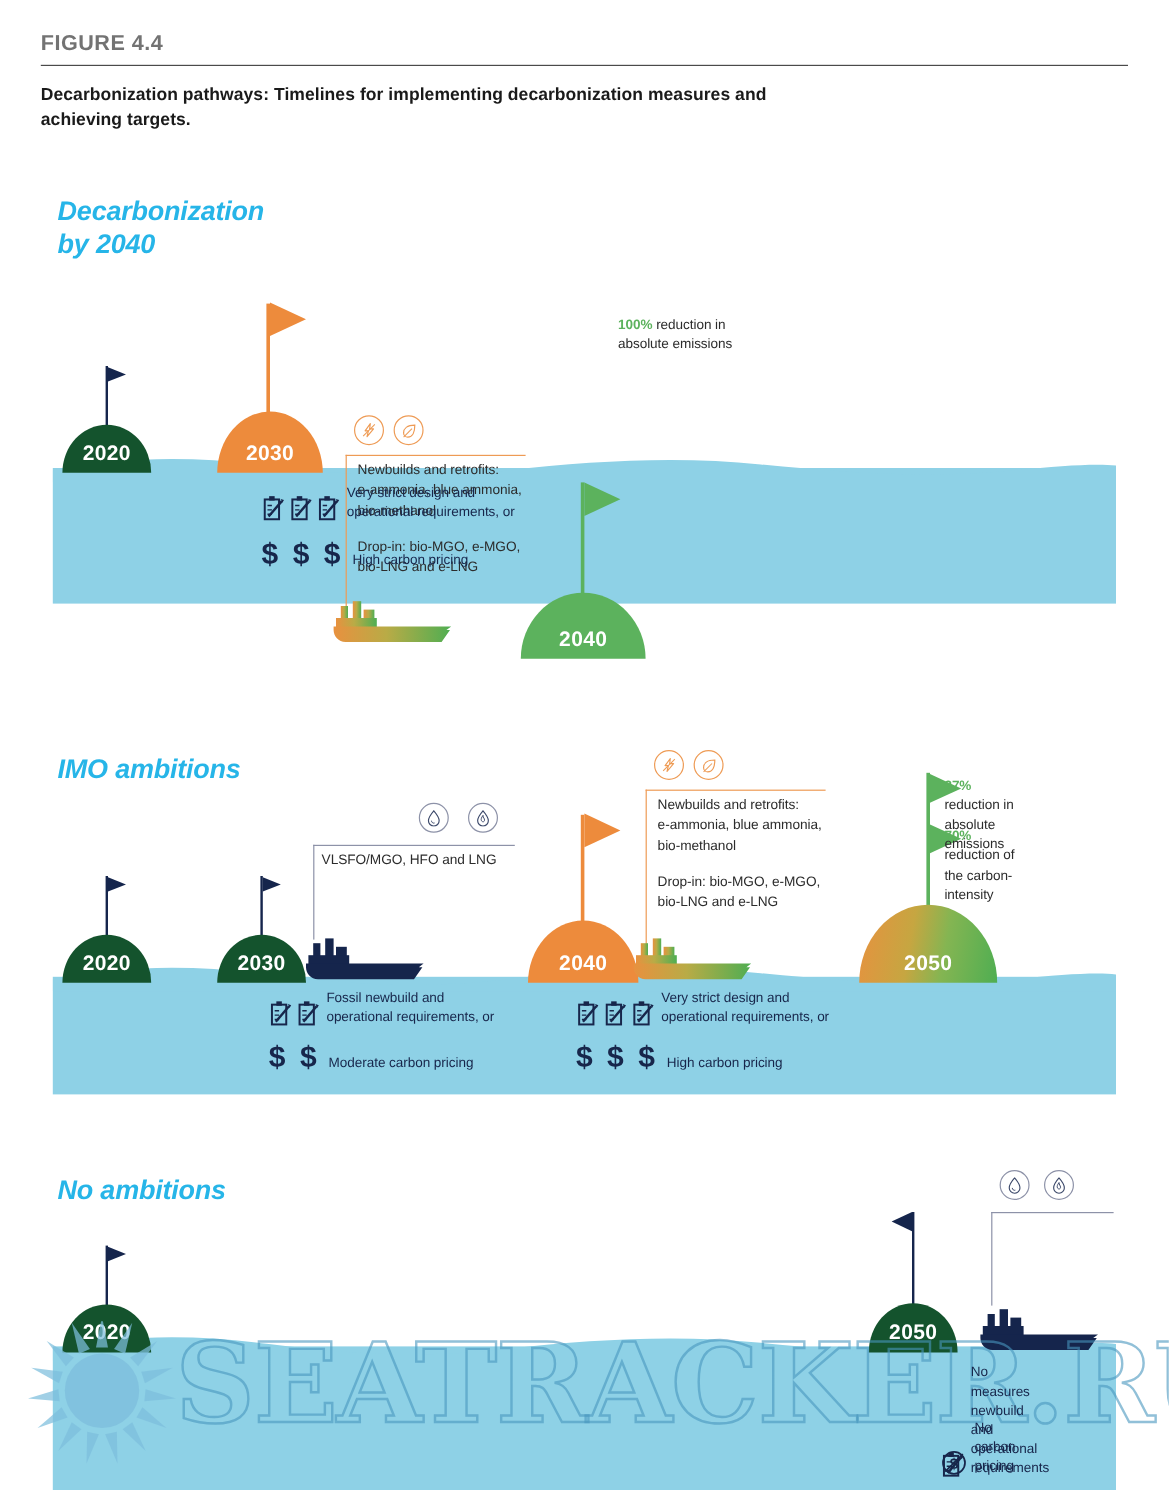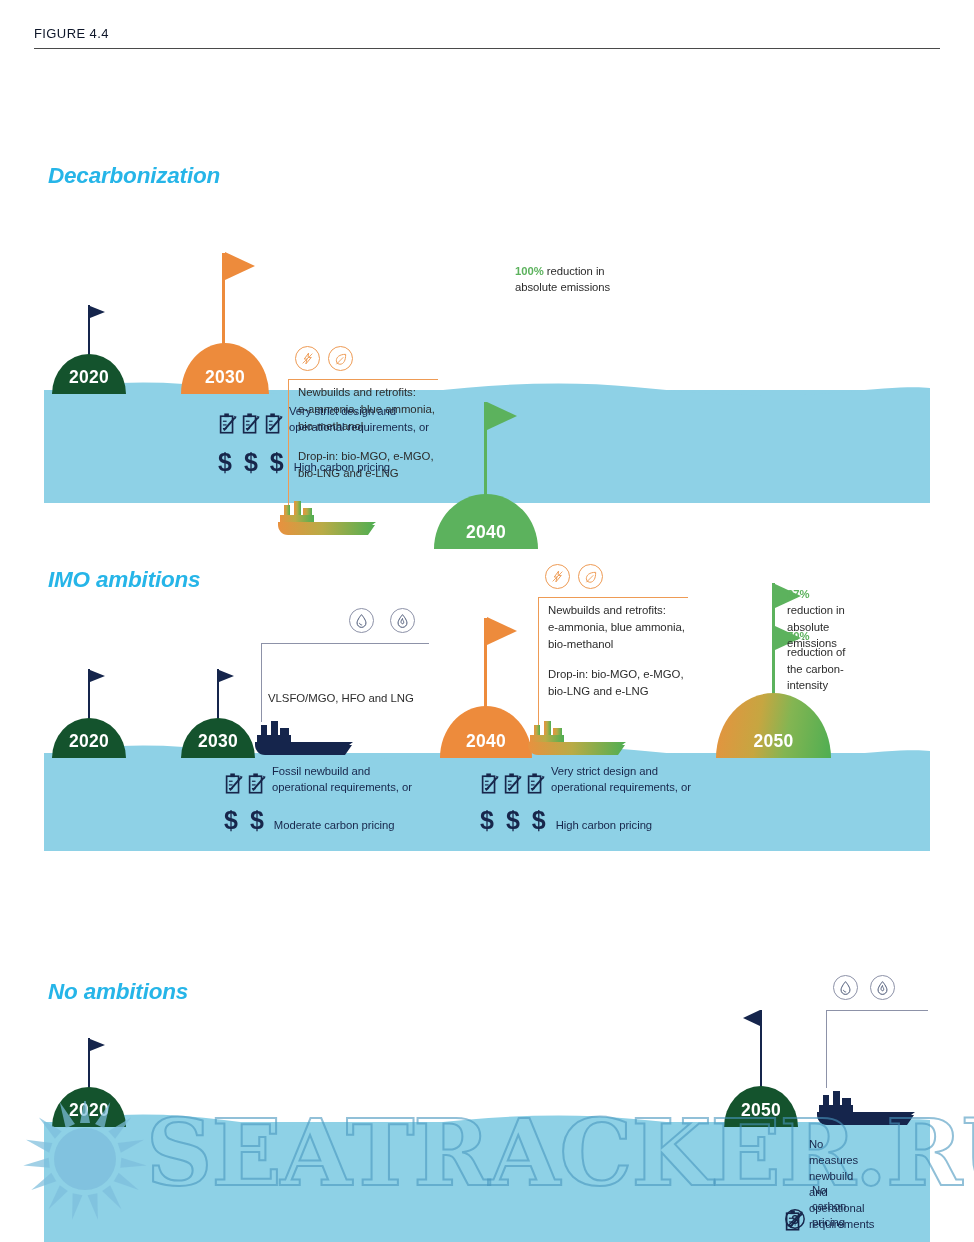--- a/index.html
+++ b/index.html
@@ -8,31 +8,31 @@
     width: 974px; height: 1242px;
     background: #ffffff;
     font-family: "Liberation Sans", sans-serif;
     color: #1b2a4a;
     position: relative;
     overflow: hidden;
   }
 
   
   .fig-head { position:absolute; left:34px; top:26px; width:906px; }
-  .fig-label { font-size:13px; letter-spacing:.4px; color:#0f172a; font-weight:400; }
+  .fig-label { font-size:18px; letter-spacing:.4px; color:#737373; font-weight:700; }
   .fig-rule { margin-top:7px; border-top:1.3px solid #4a4a4a; width:906px; }
   .fig-title {
     margin-top:14px; font-size:14.6px; font-weight:bold; line-height:1.42;
     color:#1a1a1a; letter-spacing:.05px; max-width:640px;
   }
 
   
   .panel { position:absolute; left:0; width:853px; }
   #panel-1 { top:150px; height:410px; }
-  #panel-2 { top:550px; height:350px; }
+  #panel-2 { top:611px; height:350px; }
   #panel-3 { top:960px; height:282px; }
 
   .panel-title {
     position:absolute; font-style:italic; font-weight:bold;
     color:#26b5e8; font-size:22.5px; line-height:1.25; letter-spacing:-.2px;
   }
   .sea-body { position:absolute; left:0; right:0; background:#8ed1e6; }
   .wave { position:absolute; left:0; width:100%; height:22px; display:block; }
 
   
@@ -116,26 +116,28 @@
     color:rgba(255,255,255,0.0);
     -webkit-text-stroke:2px rgba(72,150,190,0.60);
   }
 </style>
 </head>
 <body>
 
 <div class="fig-head">
   <div class="fig-label">FIGURE 4.4</div>
   <div class="fig-rule"></div>
+  <div class="fig-title">Decarbonization pathways: Timelines for implementing decarbonization measures and achieving targets.</div>
 </div>
 
 <div class="panel" id="panel-1">
 
   <div class="panel-title" style="left:48px; top:12px;">
     <div>Decarbonization</div>
+    <div>by 2040</div>
   </div>
 
   <div class="sea-body" style="left:44px; width:886px; top:240px; height:113px;"></div>
   <svg class="wave" style="left:44px; width:886px; top:228px; height:24px;" viewBox="0 0 886 24" preserveAspectRatio="none">
     <path d="M0,14 C60,2 120,2 180,10 C250,19 310,22 380,14 C450,6 520,2 590,9 C660,16 730,21 800,14 C840,10 870,8 886,10 L886,24 L0,24 Z" fill="#8ed1e6"></path>
   </svg>
 
   <div class="pole" style="left:88px; top:155px; height:50px;"></div>
   <div class="flag flag-navy" style="left:90px; top:156px;"></div>
   <div class="hill navy" style="left:52px; top:204px; width:74px; height:40px;">
@@ -282,21 +284,21 @@
       </svg>
   </div>
   <div class="ico-circle" style="left:390px; top:58px; width:25px; height:25px; border:1.3px solid #8d92a8;">
     <svg width="13" height="14" viewBox="0 0 20 22">
         <path d="M10 1 C10 1 3 9 3 14 a7 7 0 0 0 14 0 C17 9 10 1 10 1 z" fill="none" stroke="#3d4a6b" stroke-width="1.5"></path>
         <path d="M10 7 C8 10 7 12 8 14 c1 2 4 2 4 -1 0 -2 -2 -3 -2 -6 z" fill="none" stroke="#3d4a6b" stroke-width="1.3"></path>
       </svg>
   </div>
   <div class="rule-h" style="left:261px; top:93px; width:168px; border-top-color:#8d92a8;"></div>
   <div class="rule-v" style="left:261px; top:93px; height:79px; border-left-color:#8d92a8;"></div>
-  <div class="callout-text" style="left:268px; top:98px; width:220px;margin-top:42px;">
+  <div class="callout-text" style="left:268px; top:98px; width:220px;">
     <p>VLSFO/MGO, HFO and LNG</p>
   </div>
 
   <div class="pole orange" style="left:484px; top:68px; height:105px;"></div>
   <div class="flag flag-orange" style="left:487px; top:67px;"></div>
   <div class="hill orange" style="left:440px; top:156px; width:92px; height:52px;">
     <span>2040</span>
   </div>
 
   <div class="ico-circle" style="left:545px; top:14px; width:25px; height:25px; border:1.3px solid #ee9b55;">

